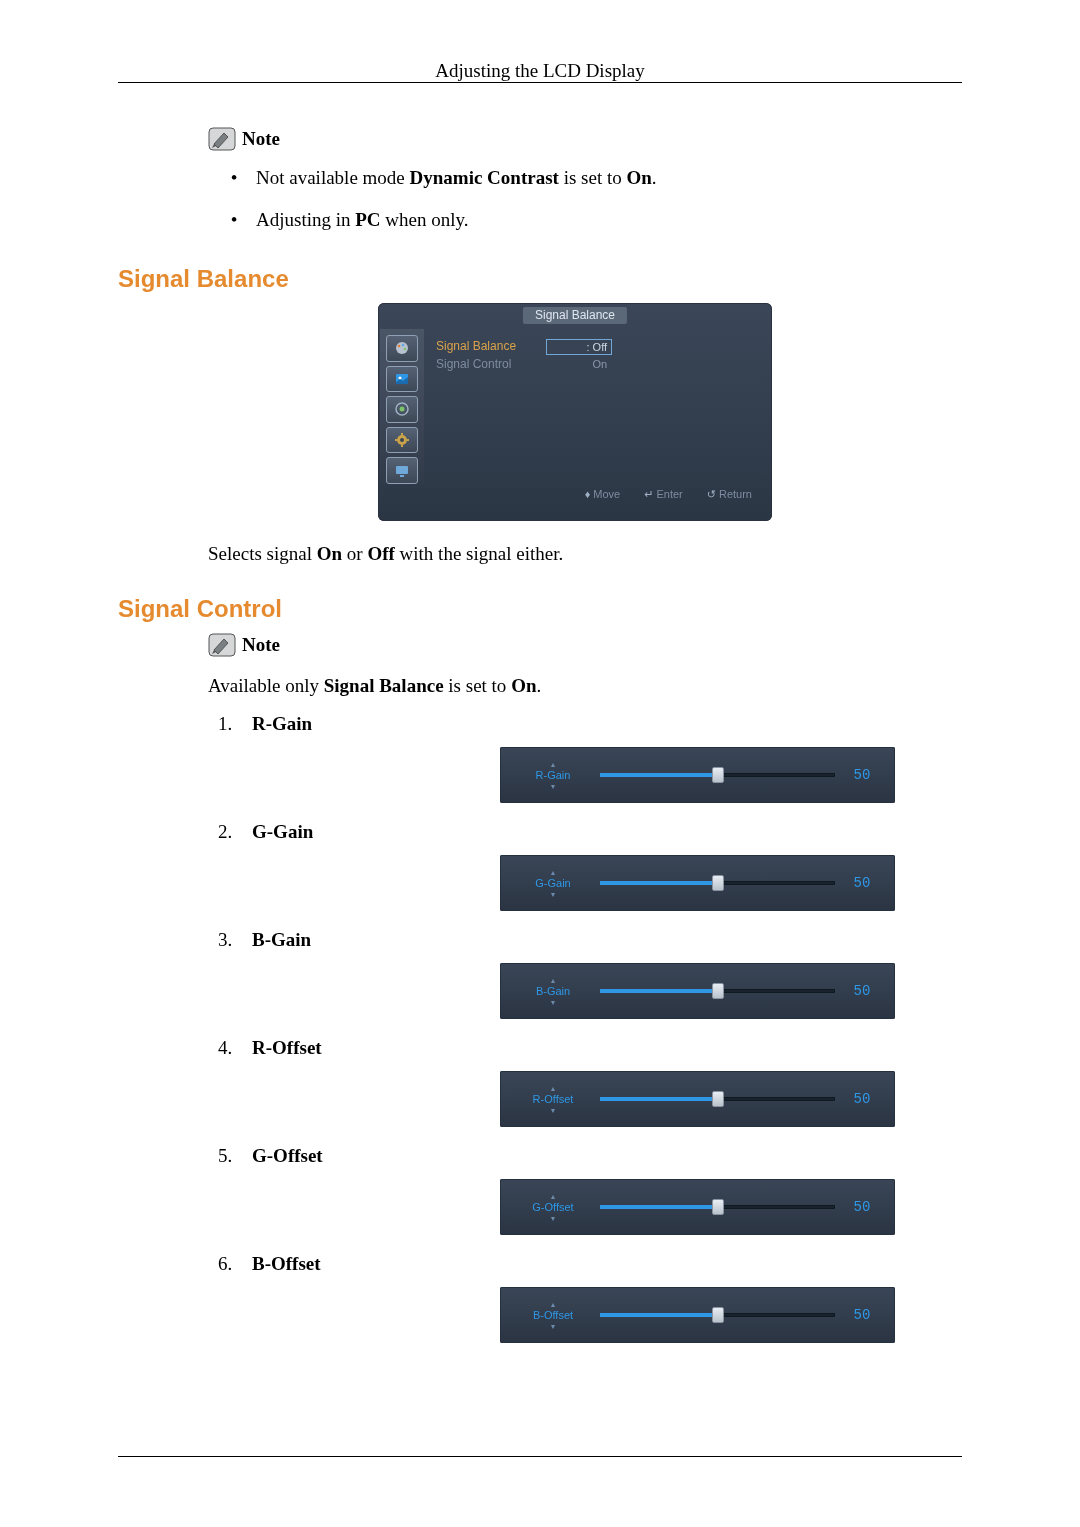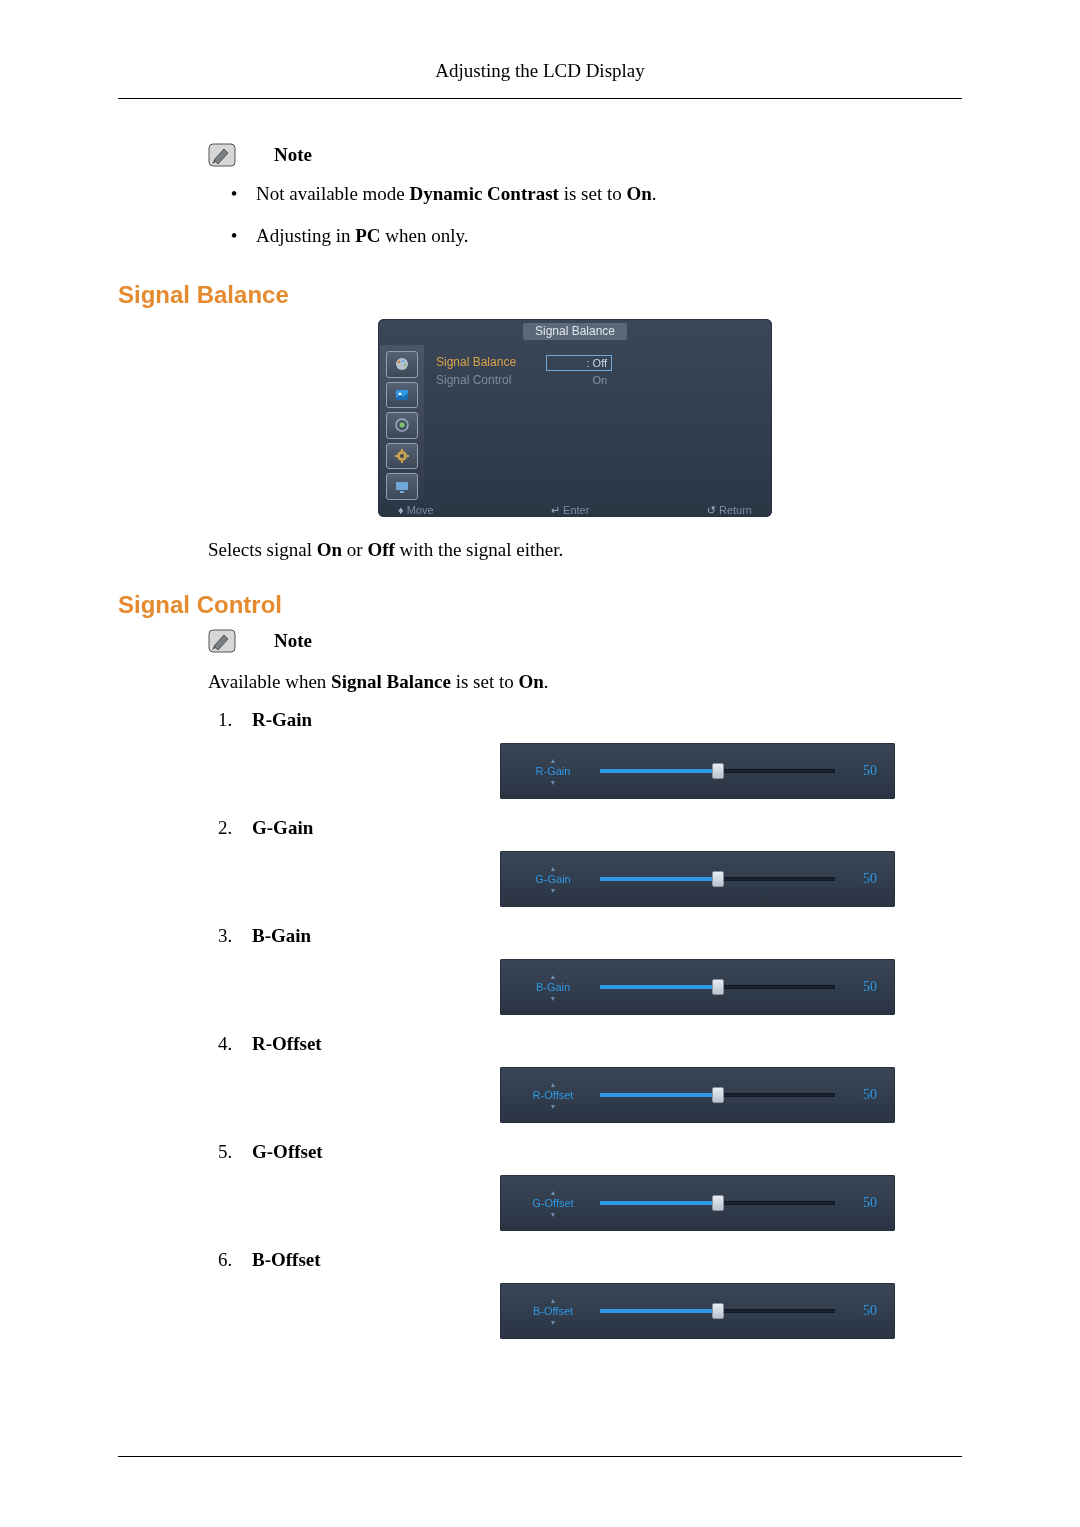--- a/index.html
+++ b/index.html
@@ -12,30 +12,29 @@
   .page {
     width: 1080px;
     height: 1527px;
     box-sizing: border-box;
     padding: 60px 118px 70px 118px;
     position: relative;
   }
   .page-header {
     text-align: center;
     font-size: 19px;
-    padding-bottom: 16px;
+    padding-bottom: 0;
     border-bottom: 1px solid #000;
     margin-bottom: 44px;
   }
   .note-line {
     display: flex;
     align-items: center;
     margin-left: 90px;
     margin-bottom: 16px;
-    gap: 32px;
   }
   .note-icon {
     width: 28px;
     height: 24px;
     margin-right: 6px;
   }
   .note-label {
     font-weight: bold;
     font-size: 19px;
   }
@@ -132,23 +131,23 @@
     padding: 0 4px;
     font-size: 11px;
     line-height: 14px;
     border: 1px solid transparent;
     color: #8a97aa;
     margin-bottom: 1px;
   }
   .opt.sel { border: 1px solid #6fa9da; color: #cfd8e3; }
   .osd-footer {
     display: flex;
-    justify-content: space-between;
+    justify-content: flex-end;
     gap: 24px;
-    padding: 4px 18px 0 18px;
+    padding: 4px 18px 20px 18px;
     font-family: Arial, sans-serif;
     font-size: 11px;
     color: #7d8ca0;
   }
   .osd-footer span.sym { color: #9fb0c4; margin-right: 3px; font-family: sans-serif; }
   .body-text {
     margin: 18px 0 30px 90px;
     font-size: 19px;
   }
   .body-text.tight { margin-bottom: 16px; }
@@ -214,23 +213,23 @@
     top: 50%;
     transform: translate(-50%, -50%);
     width: 10px;
     height: 14px;
     background: linear-gradient(#e8edf3,#b9c2cc);
     border-radius: 2px;
     border: 1px solid #8a94a1;
   }
   .slider-value {
     width: 30px;
-    text-align: right;
+    text-align: center;
     color: #2e98e6;
-    font-family: Liberation Serif, serif;
+    font-family: Liberation Mono, monospace;
     font-size: 14px;
   }
   .slider-row {
     display: flex;
     flex-direction: column;
     margin-bottom: 18px;
   }
   .slider-hold {
     margin-left: 282px;
   }
@@ -353,21 +352,21 @@
       <svg viewBox="0 0 28 24" width="28" height="24">
         <rect x="1" y="1" width="26" height="22" rx="4" fill="#d5d7d8" stroke="#555"></rect>
         <path d="M6 17 L16 6 L20 10 L10 21 Z" fill="#7a7f84" stroke="#555"></path>
         <path d="M6 17 L4 21 L8 19 Z" fill="#555"></path>
       </svg>
     </span>
     <span class="note-label">Note</span>
   </div>
 
   <div class="body-text tight">
-    <span>Available when </span><b>Signal Balance</b><span> is set to </span><b>On</b><span>.</span>
+    <span>Available only </span><b>Signal Balance</b><span> is set to </span><b>On</b><span>.</span>
   </div>
 
   <div class="numlist" id="numlist">
       <div class="slider-row">
         <div class="numitem">
           <span class="no">1.</span>
           <span class="lbl">R-Gain</span>
         </div>
         <div class="slider-hold">
           <div class="slider-panel">

